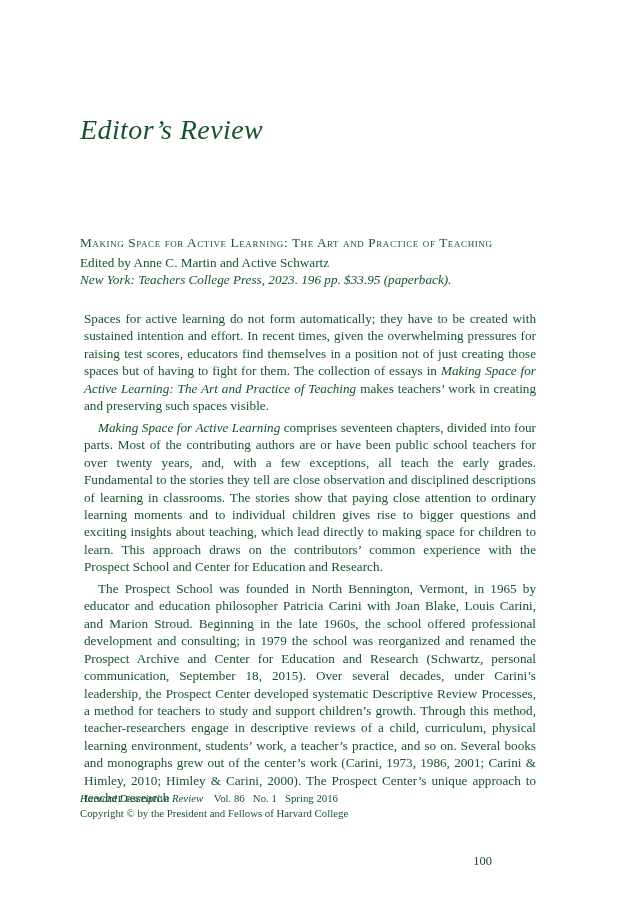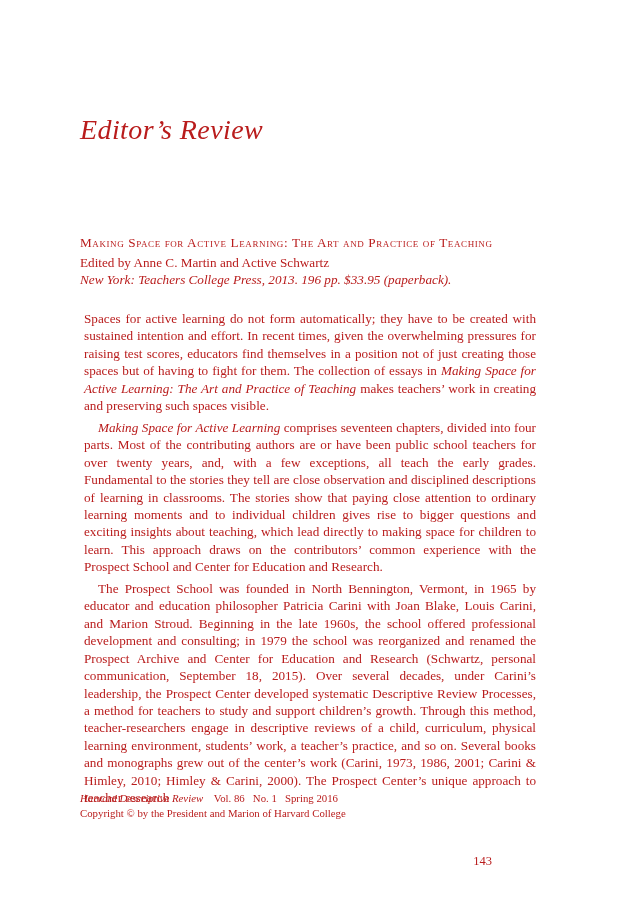--- a/index.html
+++ b/index.html
@@ -2,21 +2,21 @@
 <html><head>
 <meta charset="utf-8">
 <style>
   html, body { margin: 0; padding: 0; background: #ffffff; }
   .page {
     position: relative;
     width: 576px;
     height: 919px;
     background: #ffffff;
     font-family: "Liberation Serif", serif;
-    color: #b91c1c;
+    color: #14532d;
     overflow: hidden;
     border-radius: 21px;
   }
   .title {
     position: absolute;
     left: 80px;
     top: 116px;
     margin: 0;
     font-size: 28px;
     line-height: 28px;
@@ -70,31 +70,31 @@
 </head>
 <body>
 
 <div class="page">
 
   <h1 class="title">Editor’s Review</h1>
 
   <div class="book-head">
     <div class="smallcaps">Making Space for Active Learning: The Art and Practice of Teaching</div>
     <div class="edited">Edited by Anne C. Martin and Active Schwartz</div>
-    <div class="pub">New York: Teachers College Press, 2013. 196 pp. $33.95 (paperback).</div>
+    <div class="pub">New York: Teachers College Press, 2023. 196 pp. $33.95 (paperback).</div>
   </div>
 
   <div class="body-text">
     <p><span>Spaces for active learning do not form automatically; they have to be created with sustained intention and effort. In recent times, given the overwhelming pressures for raising test scores, educators find themselves in a position not of just creating those spaces but of having to fight for them. The collection of essays in </span><i>Making Space for Active Learning: The Art and Practice of Teaching</i><span> makes teachers’ work in creating and preserving such spaces visible.</span></p>
     <p class="indent"><i>Making Space for Active Learning</i><span> comprises seventeen chapters, divided into four parts. Most of the contributing authors are or have been public school teachers for over twenty years, and, with a few exceptions, all teach the early grades. Fundamental to the stories they tell are close observation and disciplined descriptions of learning in classrooms. The stories show that paying close attention to ordinary learning moments and to individual children gives rise to bigger questions and exciting insights about teaching, which lead directly to making space for children to learn. This approach draws on the contributors’ common experience with the Prospect School and Center for Education and Research.</span></p>
     <p class="indent"><span>The Prospect School was founded in North Bennington, Vermont, in 1965 by educator and education philosopher Patricia Carini with Joan Blake, Louis Carini, and Marion Stroud. Beginning in the late 1960s, the school offered professional development and consulting; in 1979 the school was reorganized and renamed the Prospect Archive and Center for Education and Research (Schwartz, personal communication, September 18, 2015). Over several decades, under Carini’s leadership, the Prospect Center developed systematic Descriptive Review Processes, a method for teachers to study and support children’s growth. Through this method, teacher-researchers engage in descriptive reviews of a child, curriculum, physical learning environment, students’ work, a teacher’s practice, and so on. Several books and monographs grew out of the center’s work (Carini, 1973, 1986, 2001; Carini &amp; Himley, 2010; Himley &amp; Carini, 2000). The Prospect Center’s unique approach to teacher research</span></p>
   </div>
 
   <div class="footer">
     <div>
       <span class="journal-name">Harvard Descriptive Review</span><span class="issue-info">    Vol. 86   No. 1   Spring 2016</span>
     </div>
-    <div>Copyright © by the President and Marion of Harvard College</div>
+    <div>Copyright © by the President and Fellows of Harvard College</div>
   </div>
 
-  <div class="page-number">143</div>
+  <div class="page-number">100</div>
 
 </div>
 
 </body></html>

